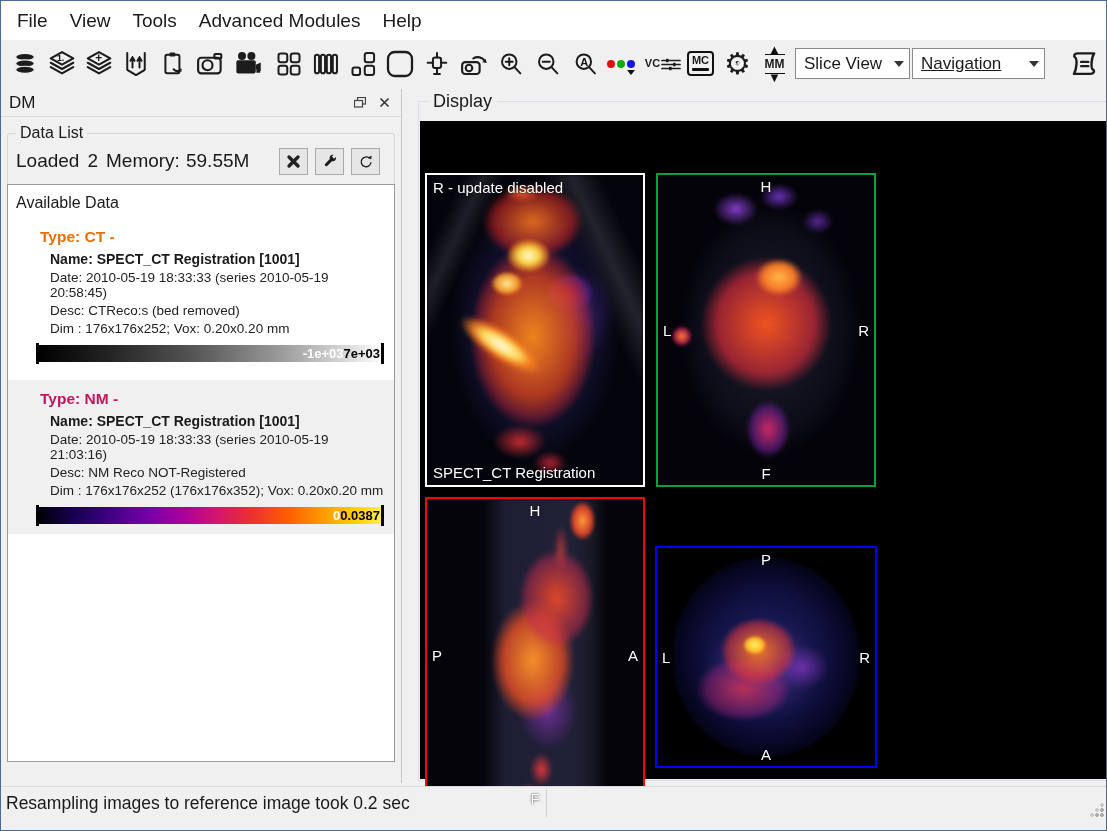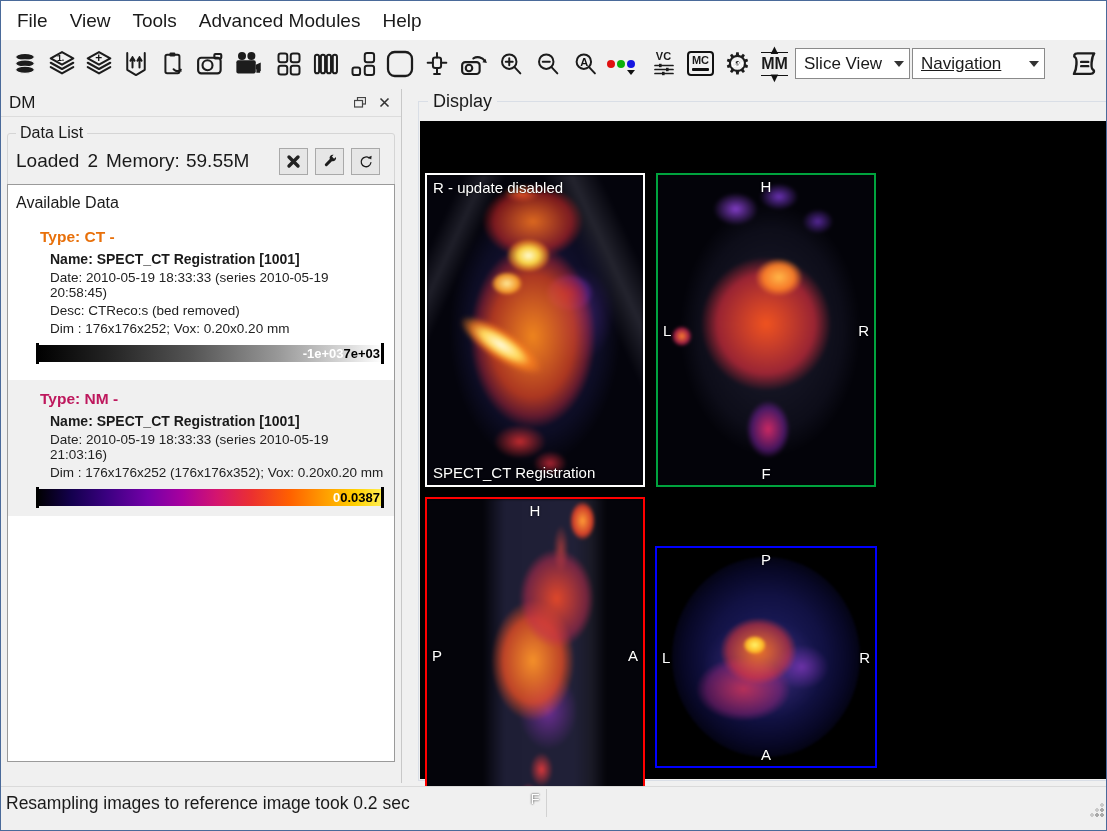--- a/index.html
+++ b/index.html
@@ -37,24 +37,24 @@
     border-right:5px solid transparent; border-top:6px solid #333; }
   .combo-slice { width:115px; }
   .combo-nav { width:133px;text-decoration:underline; }
   .overflow-btn { font-size:17px; font-weight:bold; margin-left:14px; padding:4px 6px; }
 
   .gear-wrap { position:relative; width:30px; height:30px; display:flex; align-items:center; justify-content:center; }
   .gear-glyph { font-size:30px; line-height:1; color:#1c1c1c; }
   .gear-label { position:absolute; top:52%; left:50%; transform:translate(-50%,-50%);
     color:#fff; font-size:8px; font-weight:bold; }
   .mm-wrap { position:relative; width:28px; height:30px; display:flex; align-items:center; justify-content:center; }
-  .mm-txt { font-weight:bold; font-size:16px; border-top:1.5px solid #111; border-bottom:1.5px solid #111; padding:2px 0; }
+  .mm-txt { font-weight:bold; font-size:12px; border-top:1.5px solid #111; border-bottom:1.5px solid #111; padding:2px 0; }
   .mm-arrow { position:absolute; left:50%; transform:translateX(-50%); font-size:13px; color:#111; line-height:0; }
   .mm-arrow.up { top:1px; } .mm-arrow.dn { bottom:1px; }
-  .vc-wrap { display:flex; flex-direction:column; align-items:center; }
+  .vc-wrap { display:flex; flex-direction:row; align-items:center; }
   .vc-txt { font-weight:bold; font-size:11px; line-height:1; }
   .mc-wrap { border:2px solid #111; border-radius:4px; padding:1px 3px 3px 3px; position:relative; }
   .mc-txt { font-weight:bold; font-size:11px; line-height:1.1; }
   .mc-bar { height:3px; background:#111; border-radius:1px; margin-top:1px; }
 
   
   .dm-panel { position:absolute; left:0; top:88px; width:401px; height:694px;
     background:#f0f0f0; border-right:1px solid #c8c8c8; }
   .dm-header { height:28px; border-bottom:1px solid #dcdcdc; display:flex; align-items:center;
     padding:0 8px; font-size:17px; background:#f0f0f0; }
@@ -436,20 +436,21 @@
           <span class="cb-min">-1e+03</span>
           <span class="cb-max">7e+03</span>
           <span class="cap right"></span>
         </div>
       </div>
 
       <div class="dataset selected" style="margin-top:8px;">
         <div class="ds-type" style="color:#be185d;">Type: NM -</div>
         <div class="ds-name">Name: SPECT_CT Registration [1001]</div>
         <div class="ds-line">Date: 2010-05-19 18:33:33 (series 2010-05-19 21:03:16)</div>
+        <div class="ds-line">Desc: NM Reco NOT-Registered</div>
         <div class="ds-line">Dim : 176x176x252 (176x176x352); Vox: 0.20x0.20 mm</div>
         <div class="colorbar cb-fire">
           <span class="cap left"></span>
           <span class="cb-min">0</span>
           <span class="cb-max">0.0387</span>
           <span class="cap right"></span>
         </div>
       </div>
     </div>
   </div>

